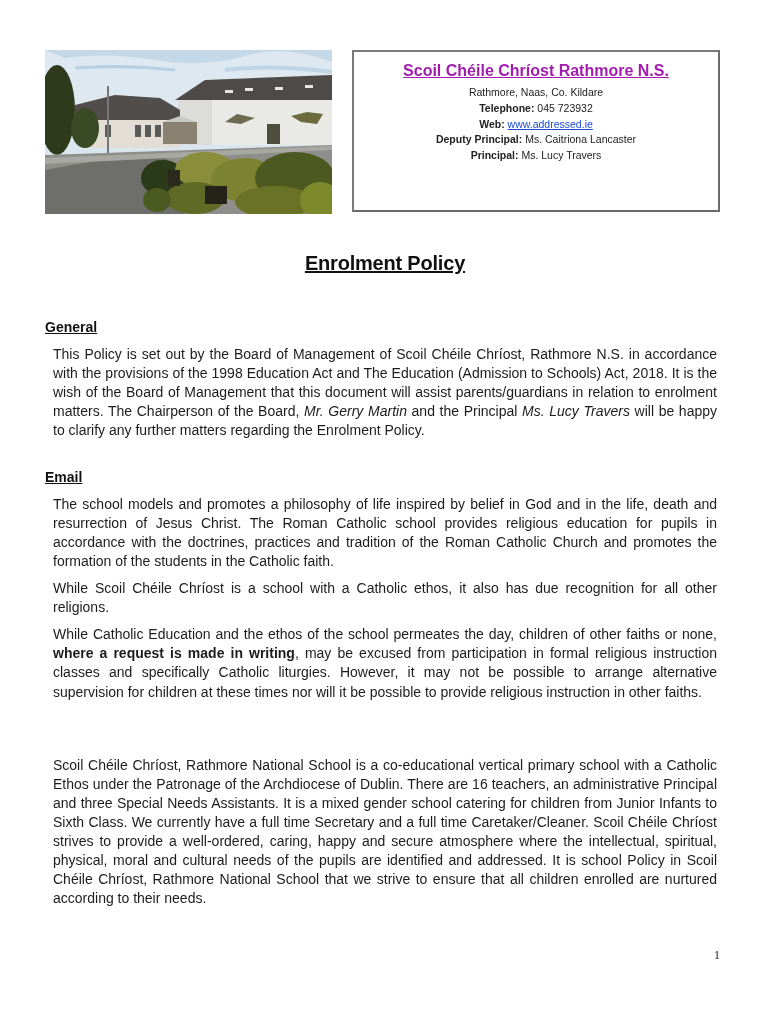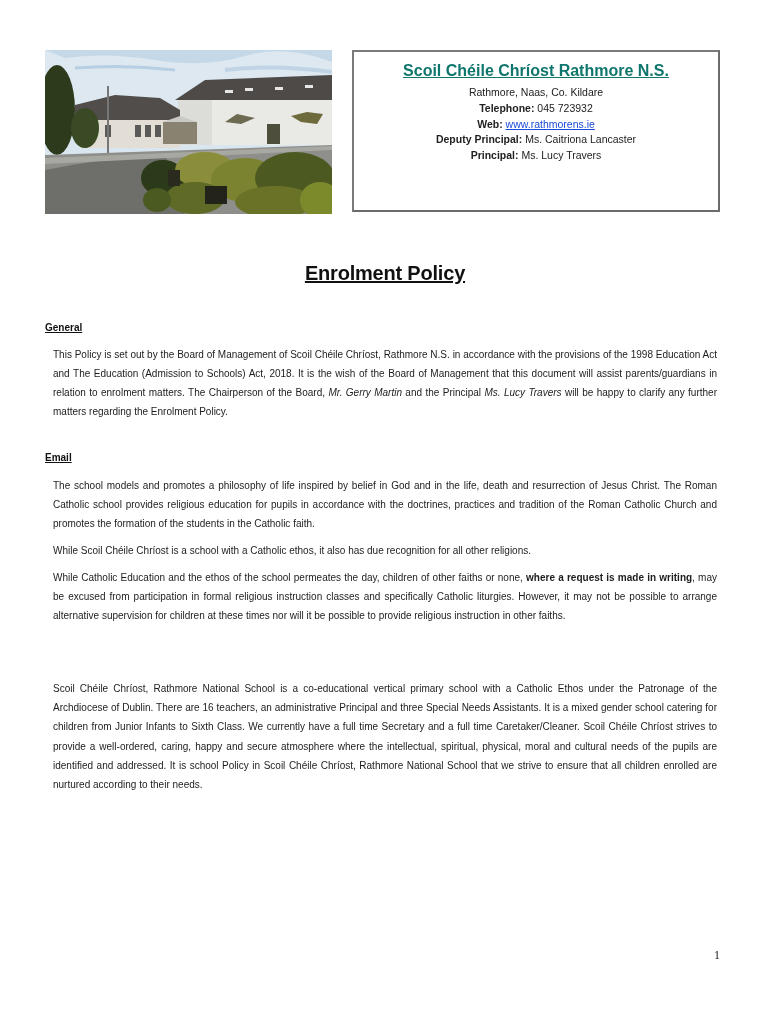--- a/index.html
+++ b/index.html
@@ -41,44 +41,44 @@
       line-height: 15.8px;
       color: #222;
     }
     .info-box .school-name {
       font-weight: bold;
       font-size: 16px;
       text-decoration: underline;
       margin-top: 9px;
       margin-bottom: 4px;
       line-height: 20px;
-      color: #0f766e;
+      color: #a21caf;
     }
     .info-box .lbl { font-weight: bold; }
     .link { color: #1a4ad6; text-decoration: underline; }
 
     .doc-title {
       position: absolute;
       left: 0;
       width: 770px;
-      top: 262px;
+      top: 252px;
       text-align: center;
       font-size: 20px;
       font-weight: bold;
       text-decoration: underline;
       color: #111;
       letter-spacing: -0.2px;
     }
 
     .content {
       position: absolute;
       left: 45px;
       top: 318px;
       width: 680px;
-      font-size: 10px;
+      font-size: 14px;
       line-height: 19.1px;
       color: #1c1c1c;
     }
     .section-heading {
       font-weight: bold;
       text-decoration: underline;
       color: #111;
     }
     .content p {
       margin: 8px;
@@ -157,21 +157,21 @@
 
 <div class="info-box">
   <div class="school-name">Scoil Chéile Chríost Rathmore N.S.</div>
   <div>Rathmore, Naas, Co. Kildare</div>
   <div>
     <span class="lbl">Telephone:</span>
     <span>045 723932</span>
   </div>
   <div>
     <span class="lbl">Web:</span>
-    <span class="link">www.rathmorens.ie</span>
+    <span class="link">www.addressed.ie</span>
   </div>
   <div>
     <span class="lbl">Deputy Principal:</span>
     <span>Ms. Caitriona Lancaster</span>
   </div>
   <div>
     <span class="lbl">Principal:</span>
     <span>Ms. Lucy Travers</span>
   </div>
 </div>

